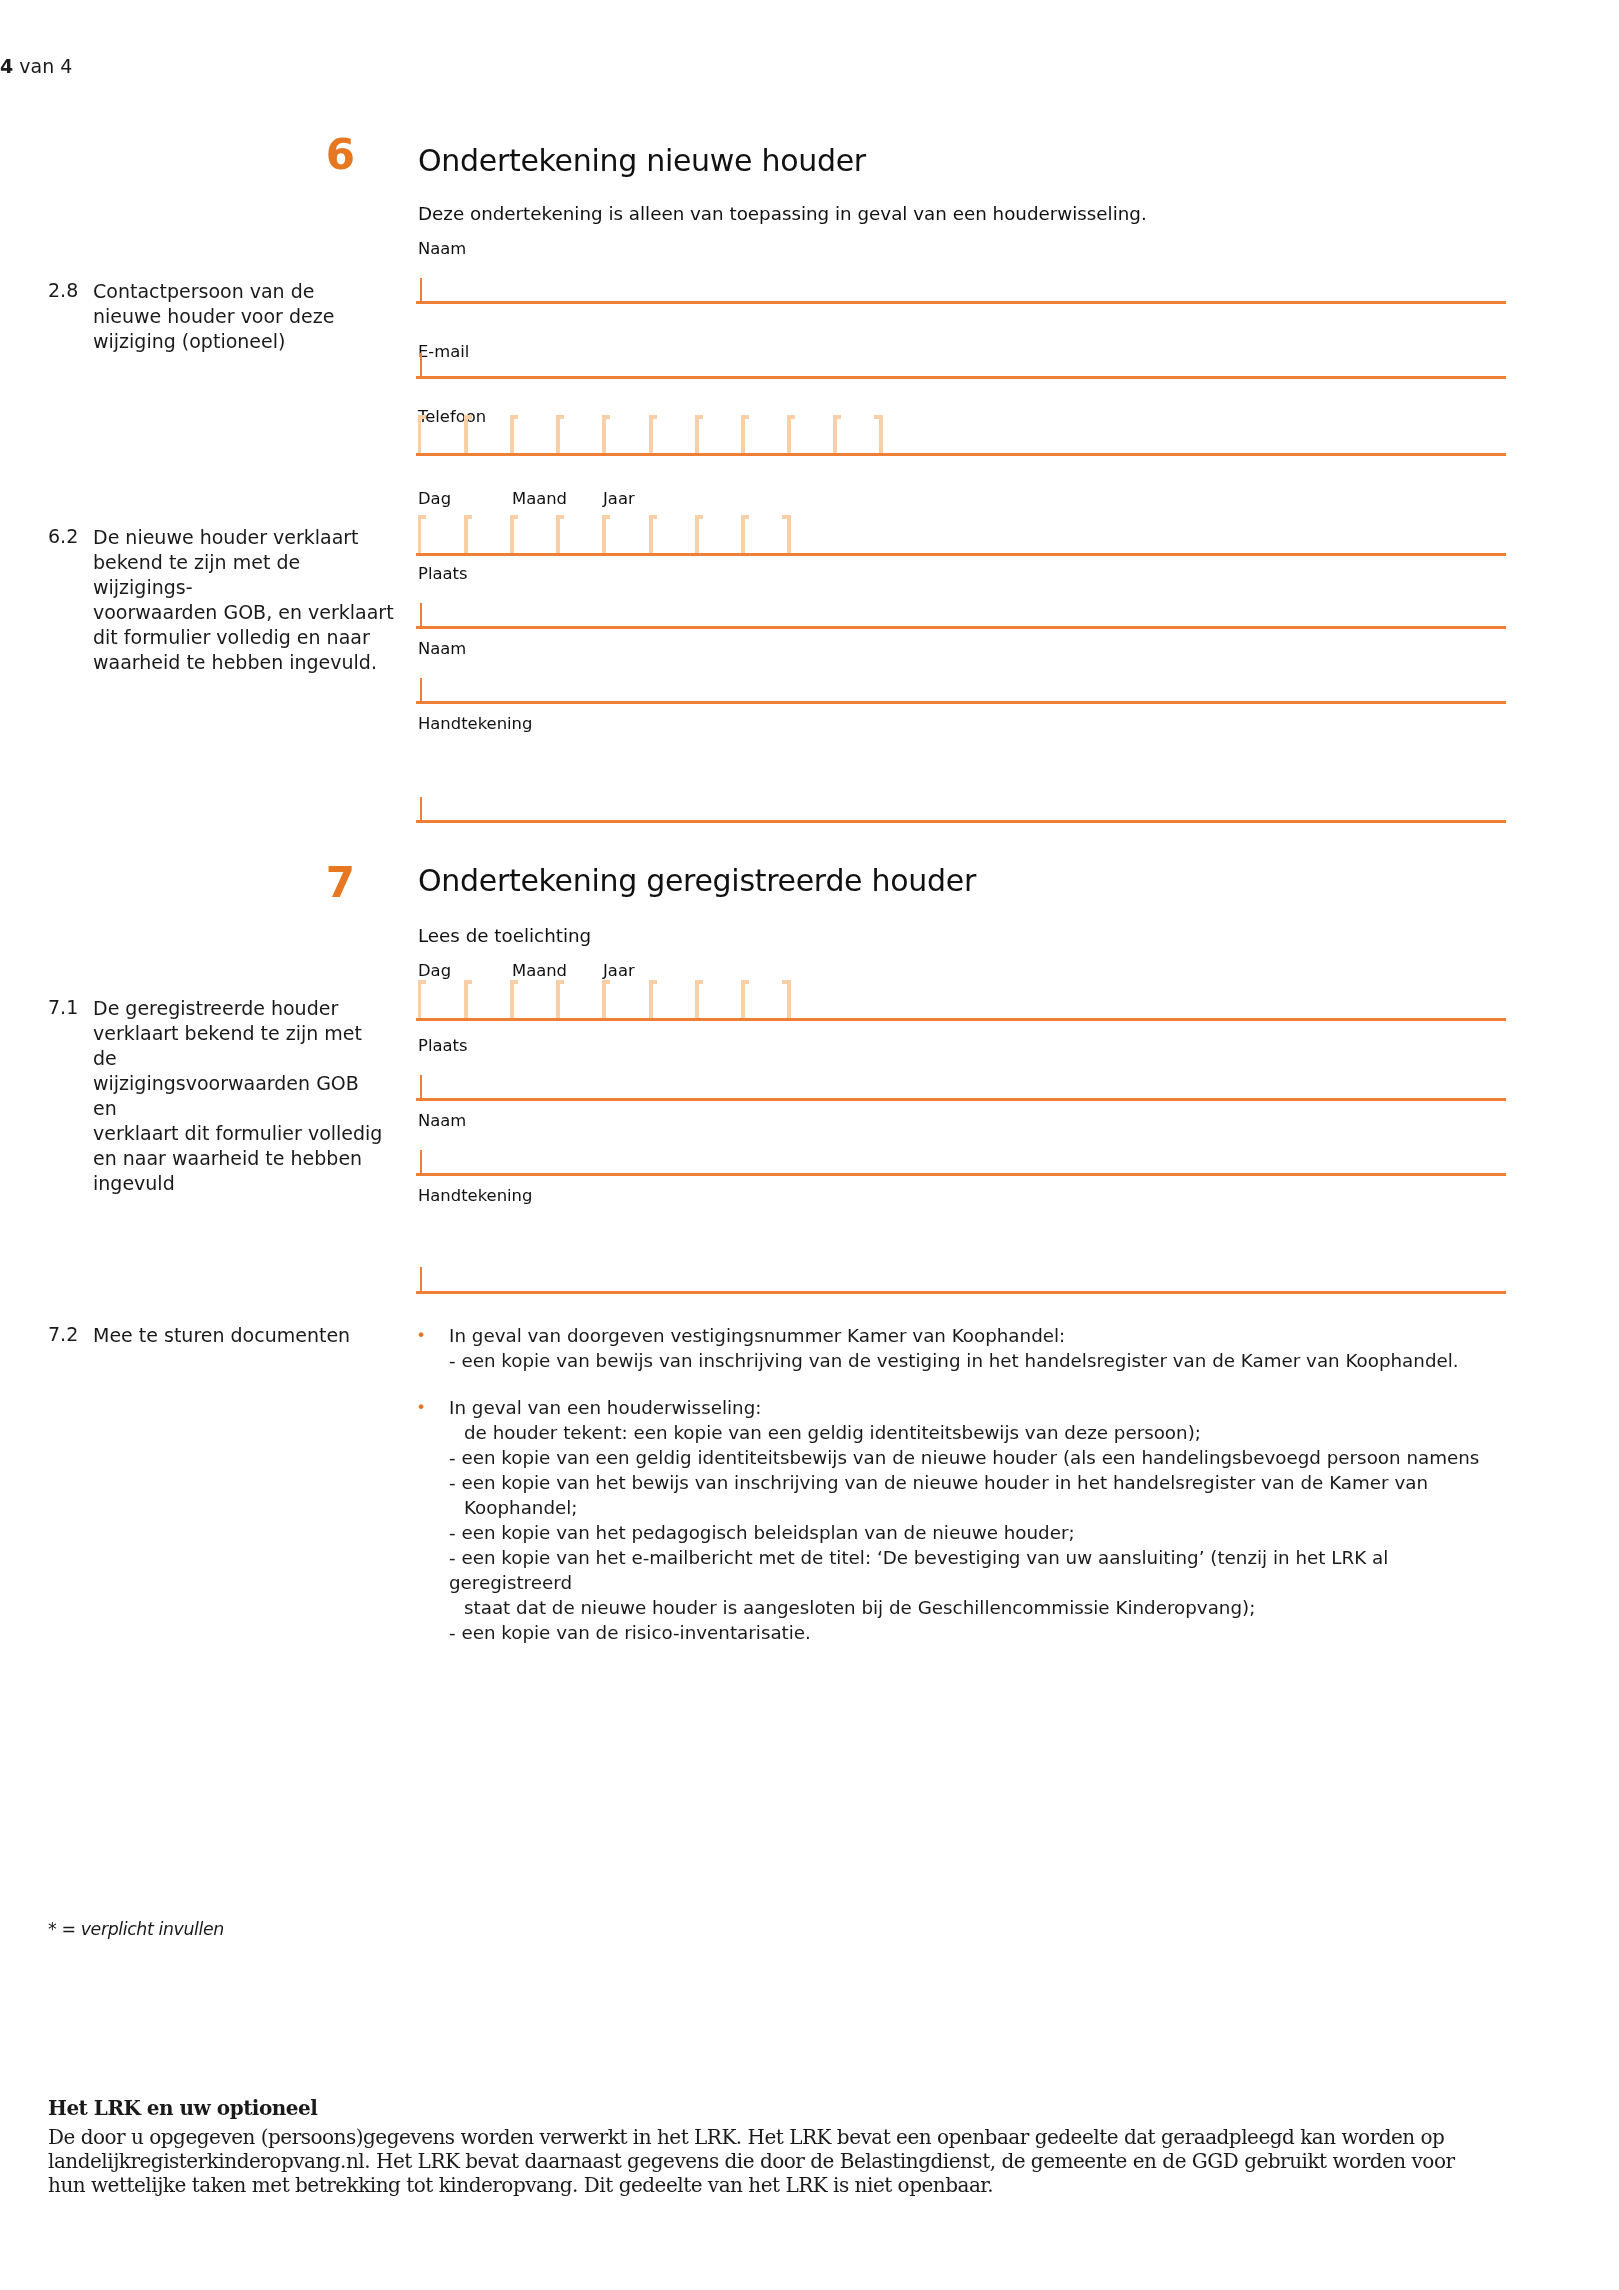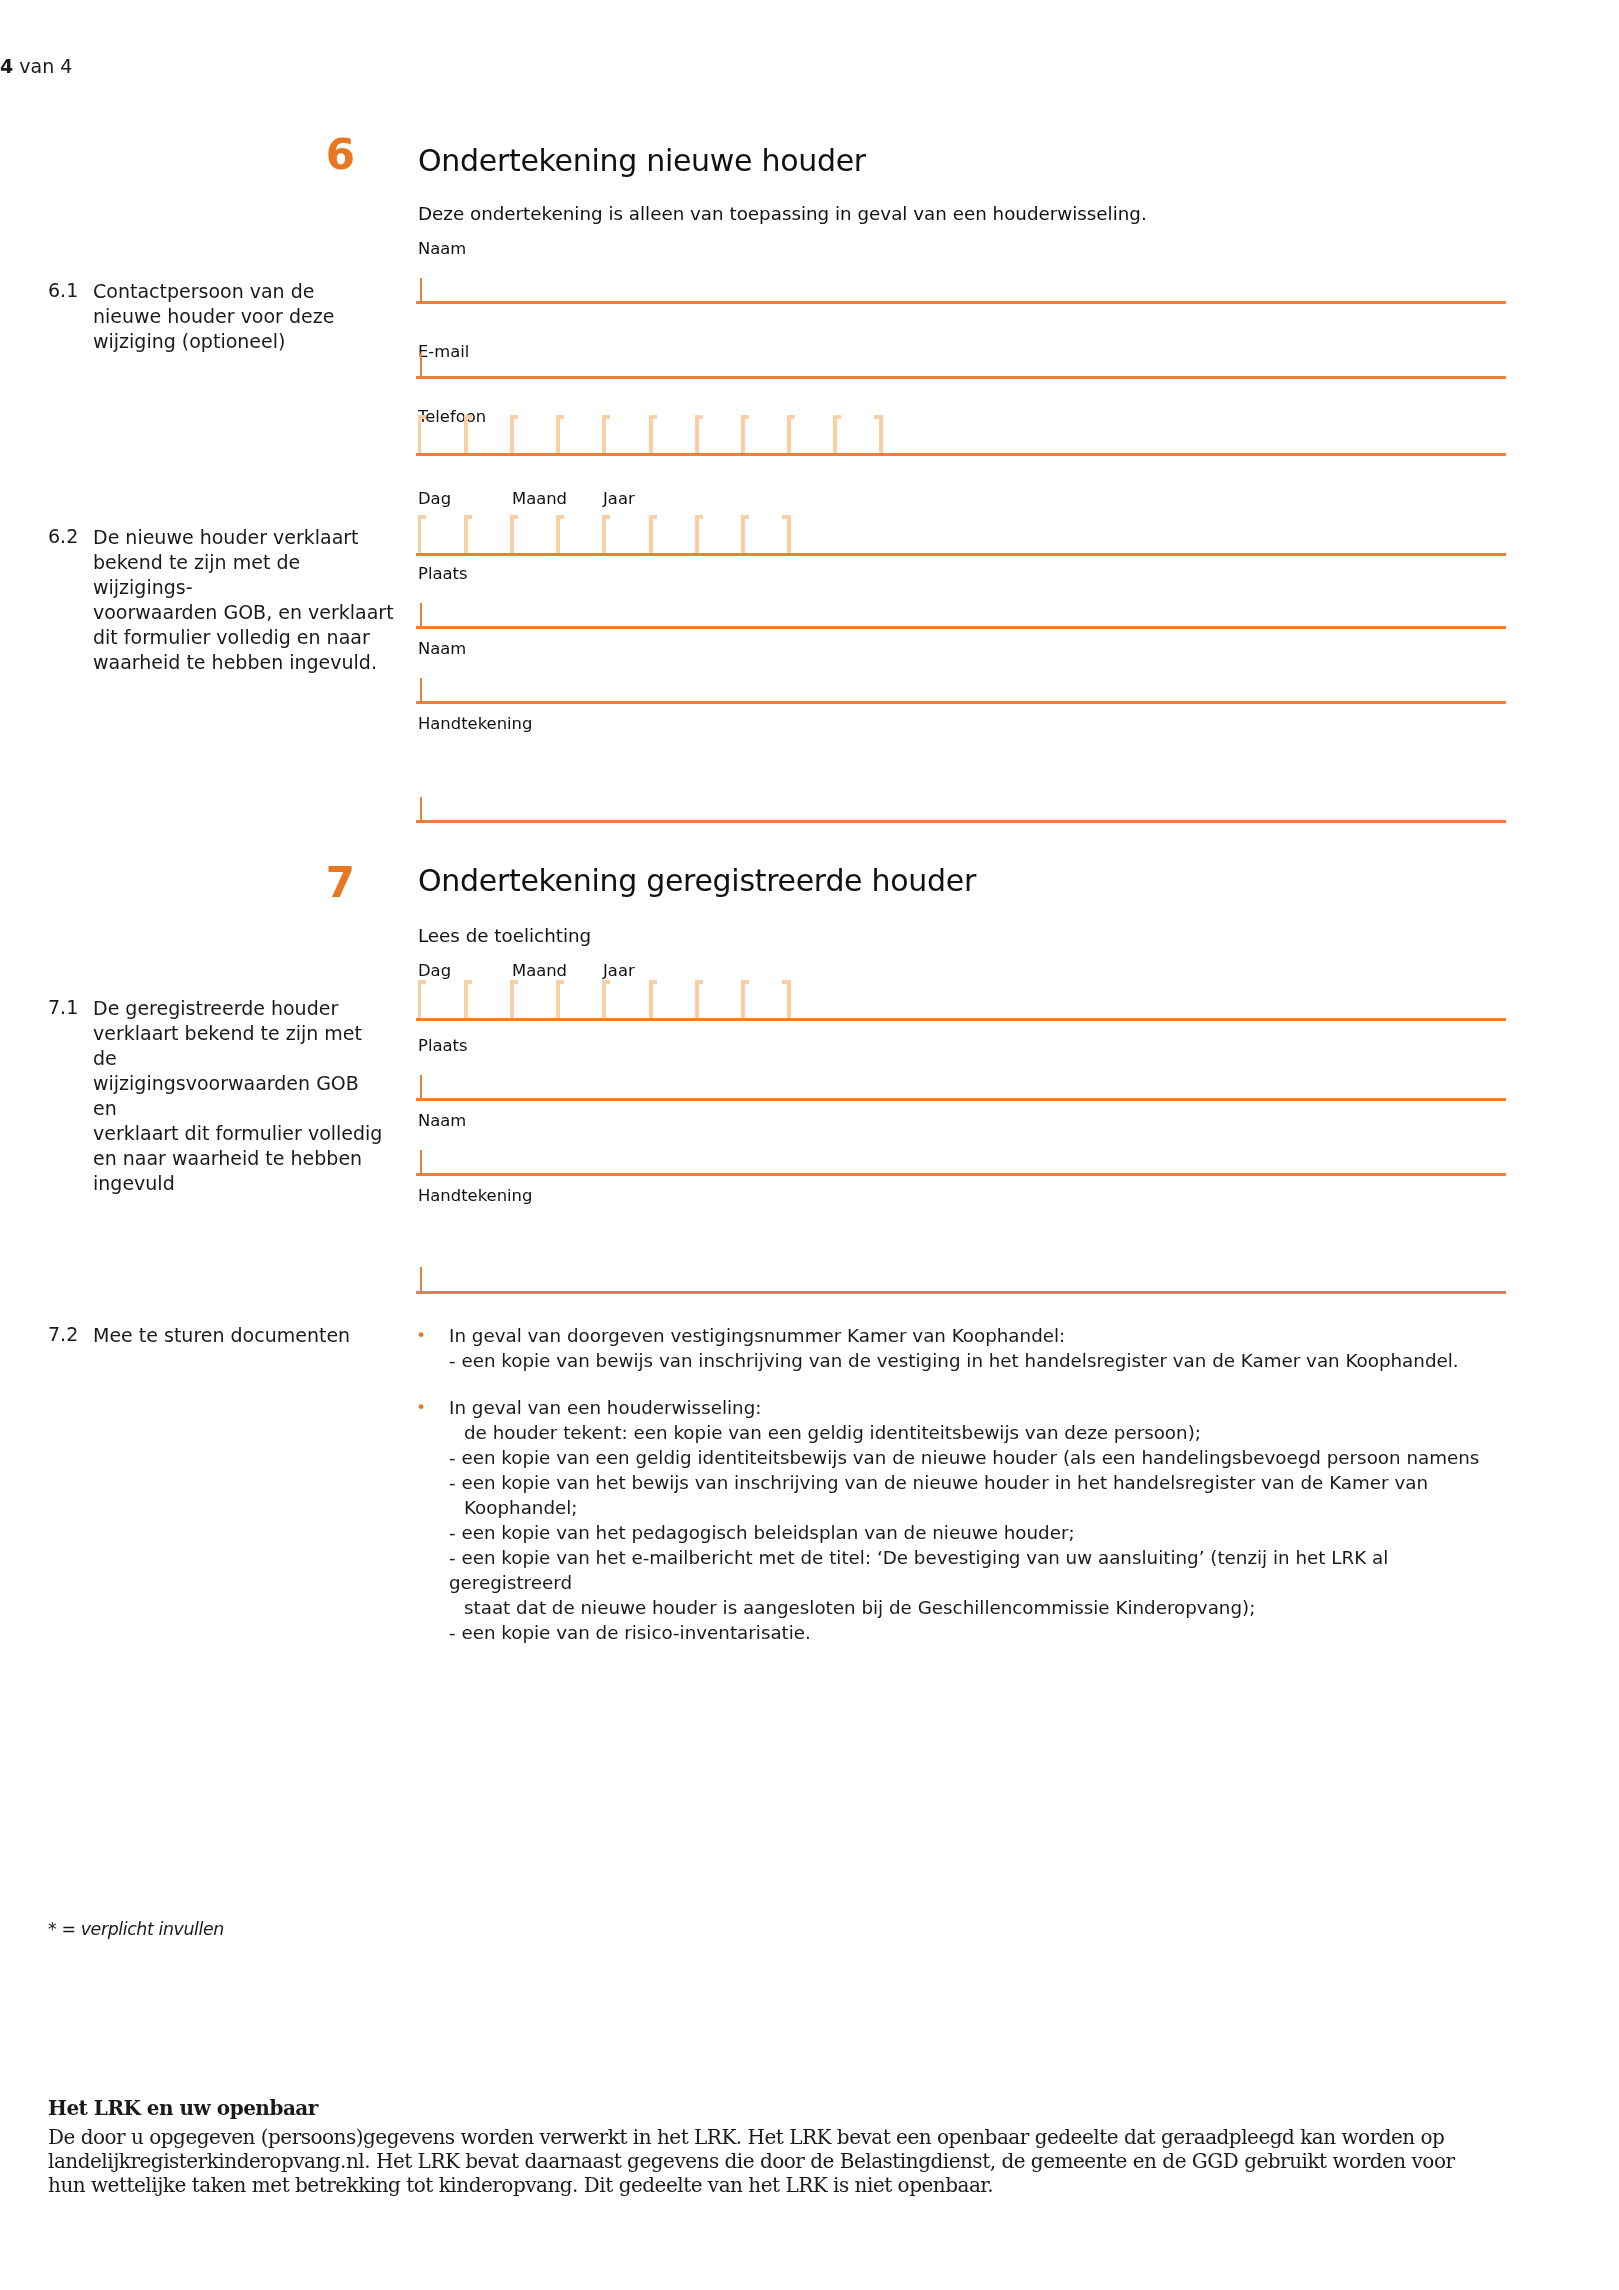--- a/index.html
+++ b/index.html
@@ -36,21 +36,21 @@
 <div class="abs page-num">
   <b>4</b>
   <span>van</span>
   <span>4</span>
 </div>
 
 <div class="abs sec-num" style="left:291px; top:130px;">6</div>
 <div class="abs sec-title" style="left:418px; top:143px;">Ondertekening nieuwe houder</div>
 <div class="abs sub" style="left:418px; top:203px;">Deze ondertekening is alleen van toepassing in geval van een houderwisseling.</div>
 
-<div class="abs q-num" style="top:279px;">6.1</div>
+<div class="abs q-num" style="top:279px;">2.8</div>
 <div class="abs q-text" style="top:279px;">Contactpersoon van de nieuwe houder voor deze wijziging (optioneel)</div>
 
 <div class="abs label" style="top:239px;">Naam</div>
 <div class="abs" style="left:416px; top:274px; width:1090px; height:31px;">
   <div class="abs cursor" style="left:3.7px; top:3.7px;"></div>
   <div class="abs field-line" style="left:0; top:27.4px;"></div>
 </div>
 
 <div class="abs label" style="top:314px;margin-top:28px;">E-mail</div>
 <div class="abs" style="left:416px; top:349px; width:1090px; height:31px;">
@@ -170,15 +170,15 @@
       <div class="b-sub cont">Koophandel;</div>
       <div class="b-sub">- een kopie van het pedagogisch beleidsplan van de nieuwe houder;</div>
       <div class="b-sub">- een kopie van het e-mailbericht met de titel: ‘De bevestiging van uw aansluiting’ (tenzij in het LRK al geregistreerd</div>
       <div class="b-sub cont">staat dat de nieuwe houder is aangesloten bij de Geschillencommissie Kinderopvang);</div>
       <div class="b-sub">- een kopie van de risico-inventarisatie.</div>
     </div>
   </div>
 
 <div class="abs footnote">* = verplicht invullen</div>
 
-<div class="abs lrk-title">Het LRK en uw openbaar</div>
+<div class="abs lrk-title">Het LRK en uw optioneel</div>
 <div class="abs lrk-body">De door u opgegeven (persoons)gegevens worden verwerkt in het LRK. Het LRK bevat een openbaar gedeelte dat geraadpleegd kan worden op landelijkregisterkinderopvang.nl. Het LRK bevat daarnaast gegevens die door de Belastingdienst, de gemeente en de GGD gebruikt worden voor hun wettelijke taken met betrekking tot kinderopvang. Dit gedeelte van het LRK is niet openbaar.</div>
 
 
 </body></html>

